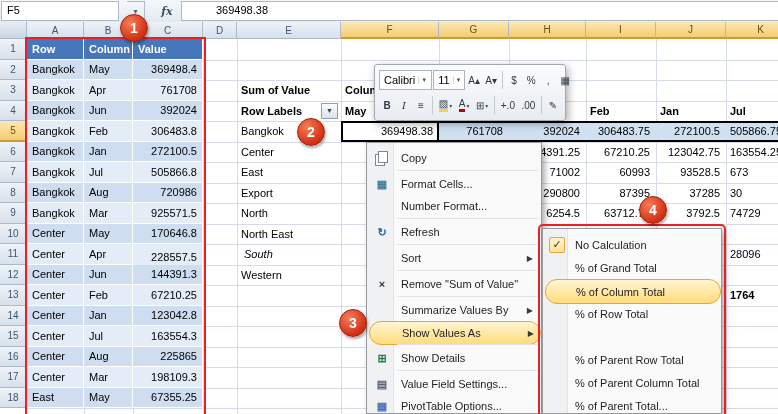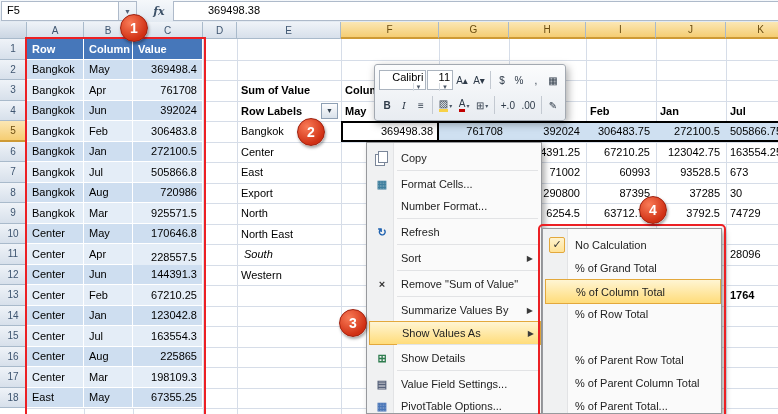--- a/index.html
+++ b/index.html
@@ -3,21 +3,21 @@
 <meta charset="utf-8">
 <style>
   html,body{margin:0;padding:0;background:#fff;}
   .app{position:relative;width:778px;height:414px;overflow:hidden;background:#fff;
        font-family:"Liberation Sans",sans-serif;font-size:11px;color:#000;}
 
   
   .formula-bar{position:absolute;left:0;top:0;width:778px;height:22px;
     background:linear-gradient(#F5F8FB,#E3EAF2);border-bottom:1px solid #B4C2D3;
     display:flex;align-items:stretch;}
-  .name-box{width:118px;background:#fff;border:1px solid #AEBACA;margin:1px 0 1px 1px;
+  .name-box{width:118px;background:#fff;border:1px solid #AEBACA;margin:1px 8px 1px 1px;
     padding:2px 5px;box-sizing:border-box;}
   .name-arrow{width:17px;margin:1px 0;border:1px solid #AEBACA;border-left:none;
     display:flex;align-items:center;justify-content:center;font-size:7px;color:#51627A;}
   .fb-gap{width:8px;}
   .fx{width:28px;display:flex;align-items:center;justify-content:center;
     font-family:"DejaVu Serif",serif;font-style:italic;font-weight:bold;color:#3C5168;}
   .formula-field{flex:1;background:#fff;border:1px solid #AEBACA;border-right:none;
     margin:1px 0;padding:2px 6px 2px 34px;box-sizing:border-box;}
 
   
@@ -52,39 +52,39 @@
 
   .red-box{position:absolute;box-sizing:border-box;border:2px solid #EC2024;pointer-events:none;}
   .red-box.rounded{border-radius:5px;}
 
   
   #mini-toolbar{position:absolute;left:374px;top:64px;width:192px;height:57px;
     background:linear-gradient(#FBFCFD,#E8ECF1);border:1px solid #A3A9B1;border-radius:3px;
     box-shadow:2px 3px 8px rgba(0,0,0,.35);box-sizing:border-box;padding:3px 4px;
     display:flex;flex-direction:column;justify-content:space-between;}
   .tb-row{display:flex;align-items:center;gap:1px;height:24px;}
-  .combo{display:flex;align-items:flex-end;background:#fff;border:1px solid #ABB4BF;height:20px;
-    padding:0 2px 0 4px;box-sizing:border-box;flex-direction:column;}
+  .combo{display:flex;align-items:center;background:#fff;border:1px solid #ABB4BF;height:20px;
+    padding:0 2px 0 4px;box-sizing:border-box;}
   .combo .arr{font-size:6px;color:#4A5666;margin-left:3px;padding:1px 2px;border-left:1px solid #D7DCE2;}
   .tb-btn{height:20px;min-width:16px;display:flex;align-items:center;justify-content:center;
     font-size:10px;color:#2E3A48;border:1px solid transparent;border-radius:2px;padding:0 2px;box-sizing:border-box;}
   .tb-btn .bar{display:block;}
   .tb-btn .dd{font-size:6px;color:#4A5666;margin-left:1px;}
   .tb-sep{width:1px;height:18px;background:#C3C9D1;margin:0 2px;flex:none;}
 
   
   .menu{position:absolute;background:#FAFAFA;border:1px solid #97999D;
     box-shadow:3px 3px 6px rgba(0,0,0,.32);box-sizing:border-box;overflow:hidden;}
   .menu .gutter{position:absolute;left:0;top:0;bottom:0;width:26px;background:#F0F1F2;
     border-right:1px solid #E2E3E5;}
   .mi{position:absolute;left:2px;display:flex;align-items:center;height:22px;color:#1E1E1E;cursor:default;}
   .mi .ic{width:26px;flex:none;display:flex;align-items:center;justify-content:center;font-size:11px;}
   .mi .lbl{padding-left:6px;white-space:nowrap;}
   .mi .sub{position:absolute;right:6px;font-size:8px;color:#3A3A3A;}
-  .mi.hl{background:linear-gradient(#FFF5D3,#FFDC7A);border:1px solid #E3A83C;border-radius:0;}
+  .mi.hl{background:linear-gradient(#FFF5D3,#FFDC7A);border:1px solid #E3A83C;border-radius:12px;}
   .msep{position:absolute;left:30px;right:3px;height:1px;background:#E2E3E5;}
   .ic-copy{width:8px;height:10px;background:#fff;border:1px solid #7A8699;
     box-shadow:-3px 3px 0 -1px #fff,-3px 3px 0 0 #7A8699;margin-left:2px;margin-bottom:2px;}
   .check-box{width:16px;height:16px;border:1px solid #E3A83C;border-radius:2px;
     background:linear-gradient(#FFF3CF,#FFE296);display:flex;align-items:center;justify-content:center;
     font-size:11px;color:#333;box-sizing:border-box;}
 
   
   .badge{position:absolute;border-radius:50%;
     background:radial-gradient(circle at 35% 30%,#F97B57,#D03014 70%);

